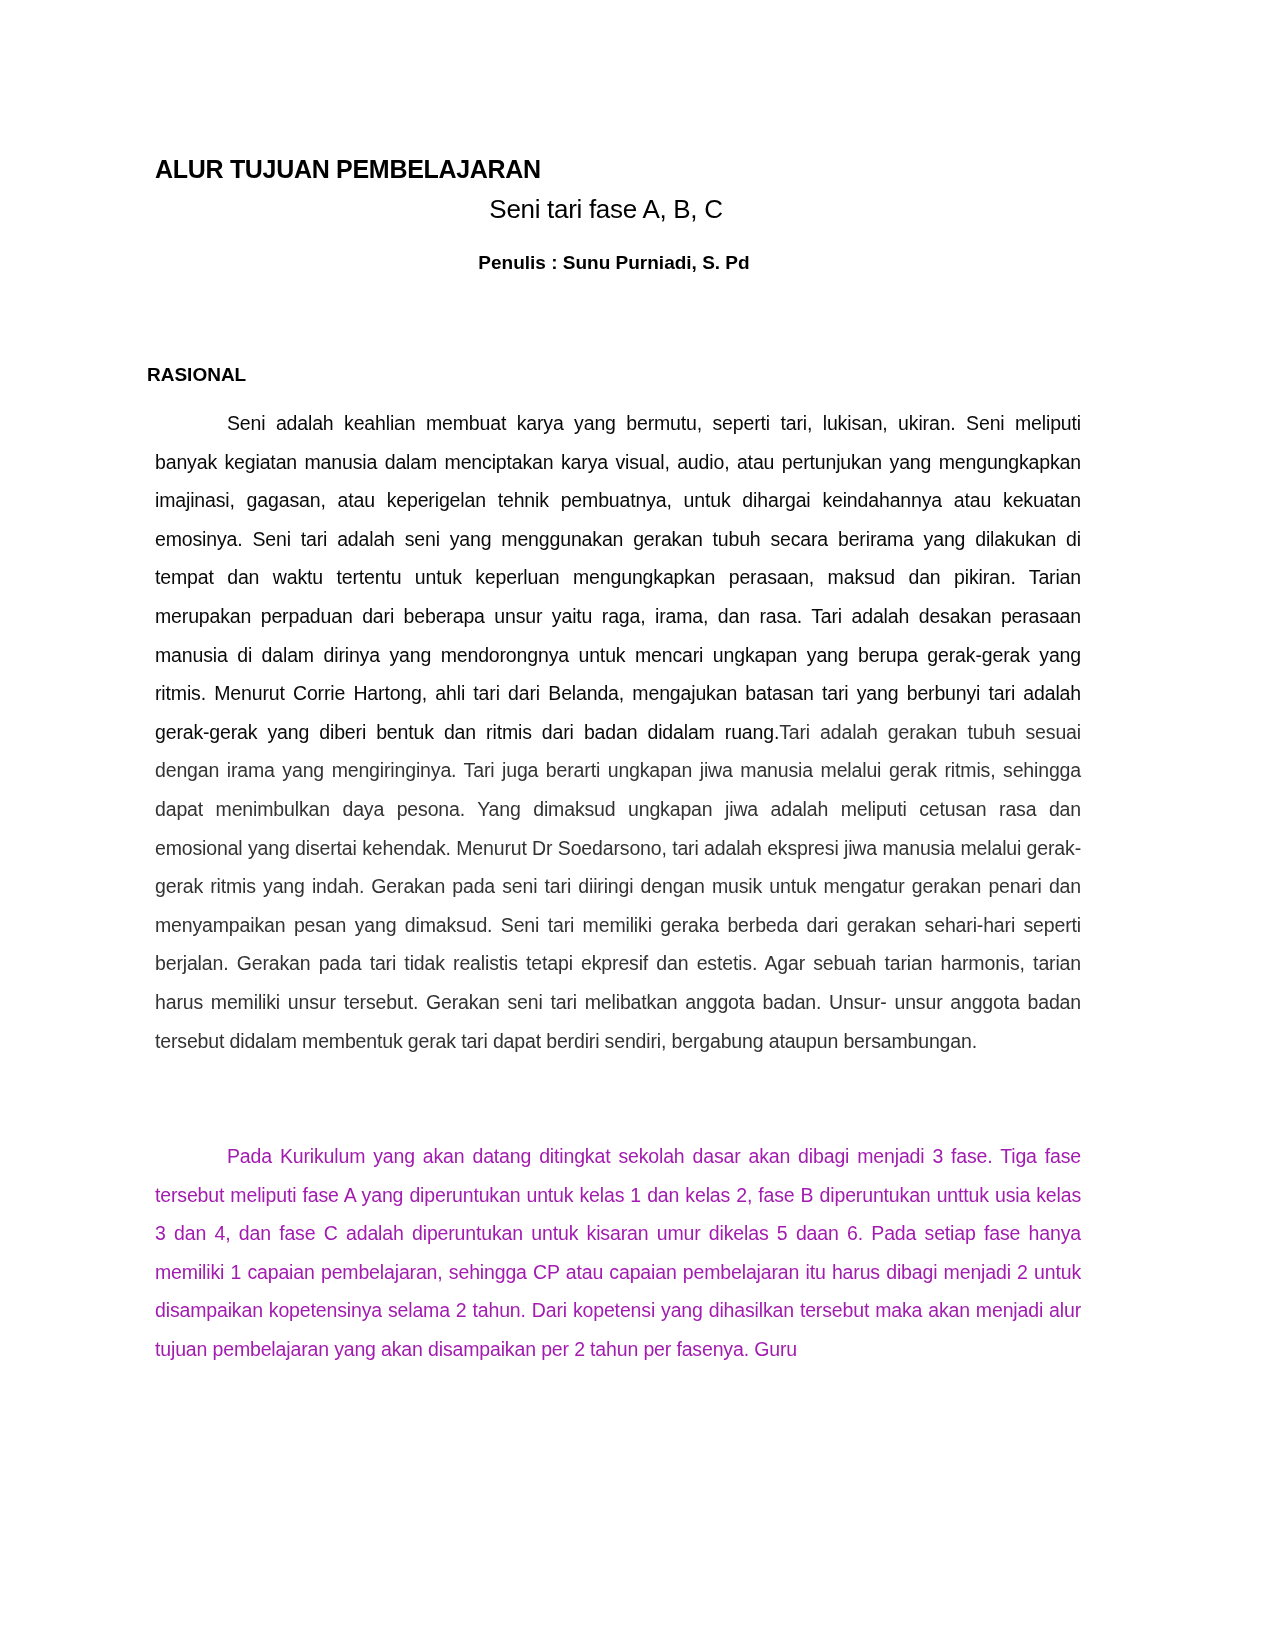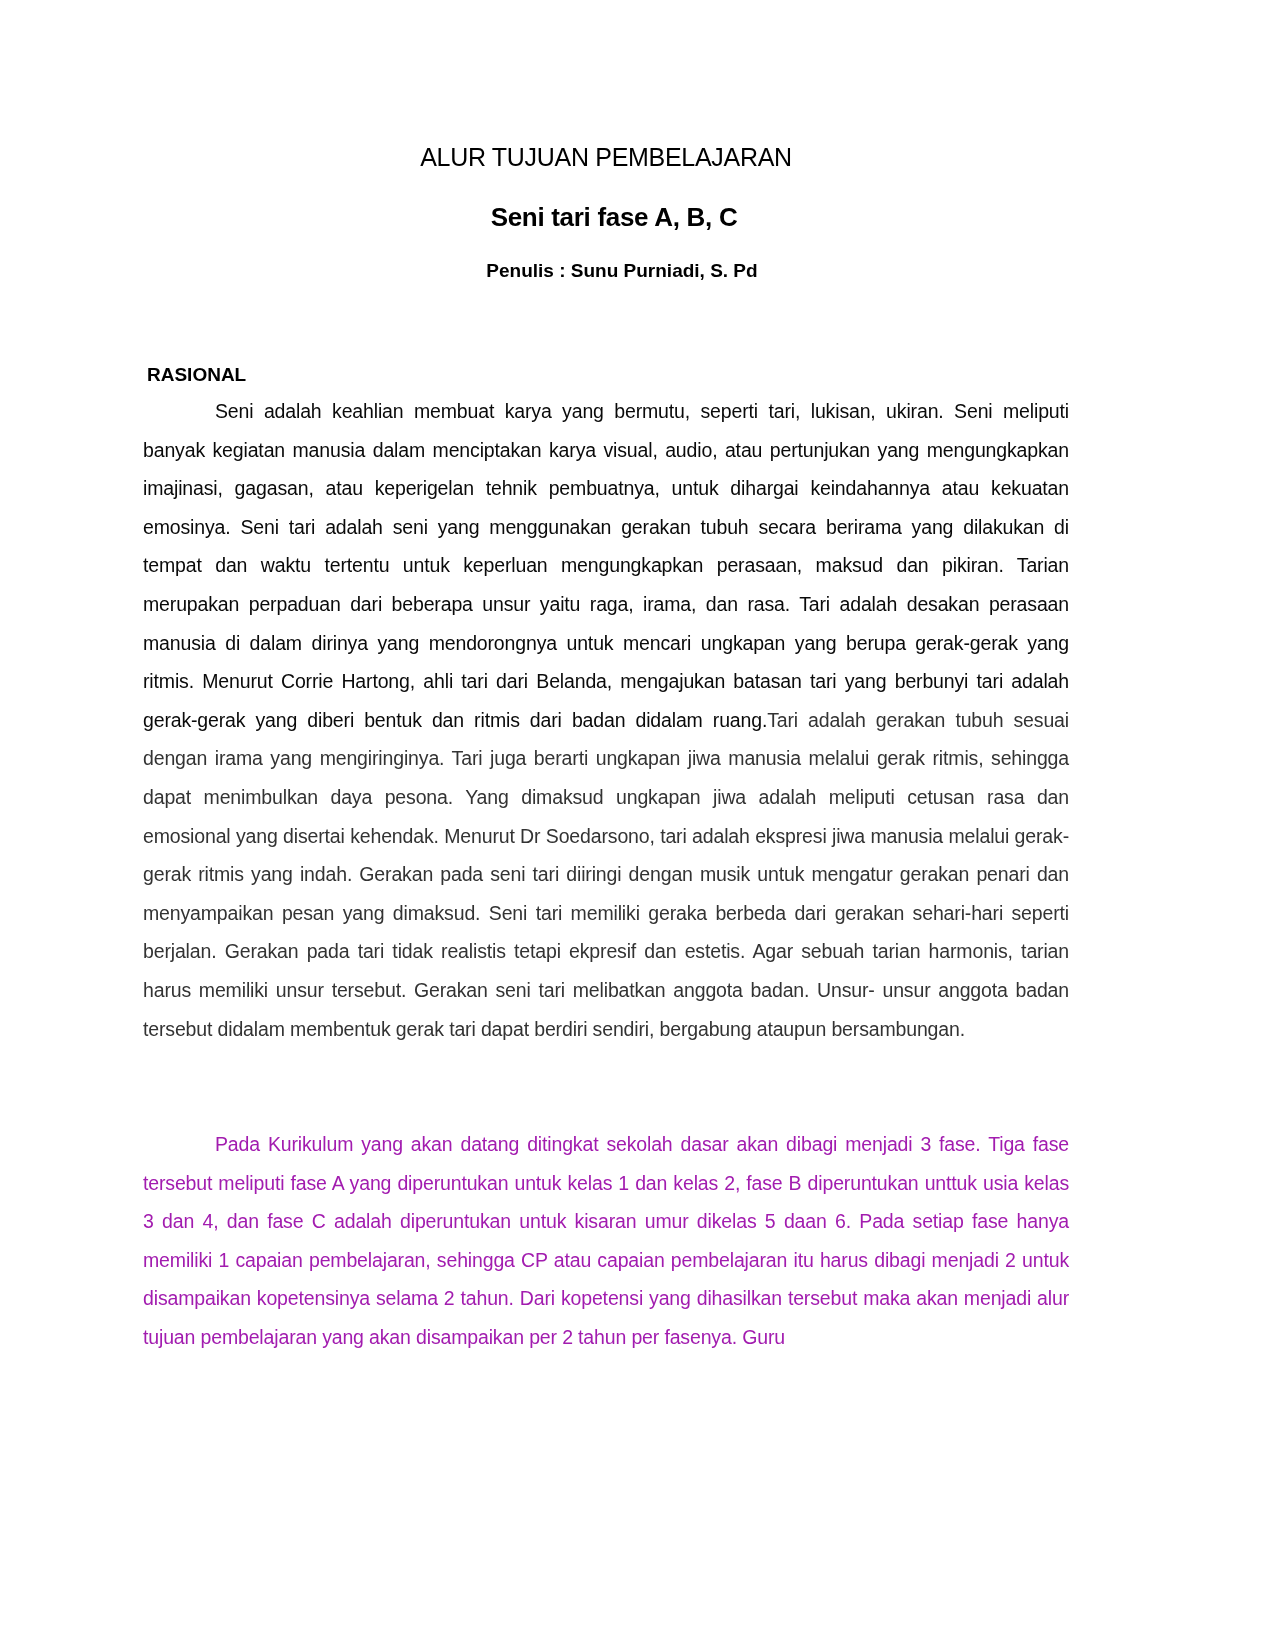--- a/index.html
+++ b/index.html
@@ -18,68 +18,68 @@
       position: absolute;
       left: 143px;
       top: 0;
       width: 926px;
     }
     .title {
       position: absolute;
       top: 143px;
       left: 0;
       width: 100%;
-      text-align: center;
-      font-weight: normal;
+      text-align: left;
+      font-weight: bold;
       font-size: 25px;
       color: #000;
-      margin: 0;
+      margin: 12px;
       letter-spacing: -0.3px;
     }
     .subtitle {
       position: absolute;
       top: 194px;
       left: 0;
       width: 100%;
       text-align: center;
-      font-weight: bold;
+      font-weight: normal;
       font-size: 26px;
       color: #000;
-      margin: 8px;
+      margin: 0;
       letter-spacing: -0.3px;
     }
     .author {
       position: absolute;
       top: 244px;
       left: 0;
       width: 100%;
       text-align: center;
       font-weight: bold;
       font-size: 19px;
       color: #000;
-      margin: 16px;
+      margin: 8px;
     }
     .section-heading {
       position: absolute;
       top: 360px;
       left: 0;
       font-weight: bold;
       font-size: 19px;
       color: #000;
       margin: 4px;
     }
     .para {
       position: absolute;
       left: 0;
       width: 926px;
       font-size: 19.5px;
       line-height: 38.6px;
       text-align: justify;
       text-indent: 72px;
-      margin: 0;
+      margin: 12px;
       color: #111;
       letter-spacing: -0.15px;
     }
     .para1 { top: 392px; }
     .para2 { top: 1125px; color: #a21caf; }
     .dark { color: #0a0a0a; }
     .gray { color: #333333; }
   </style>
 </head>
 <body>

